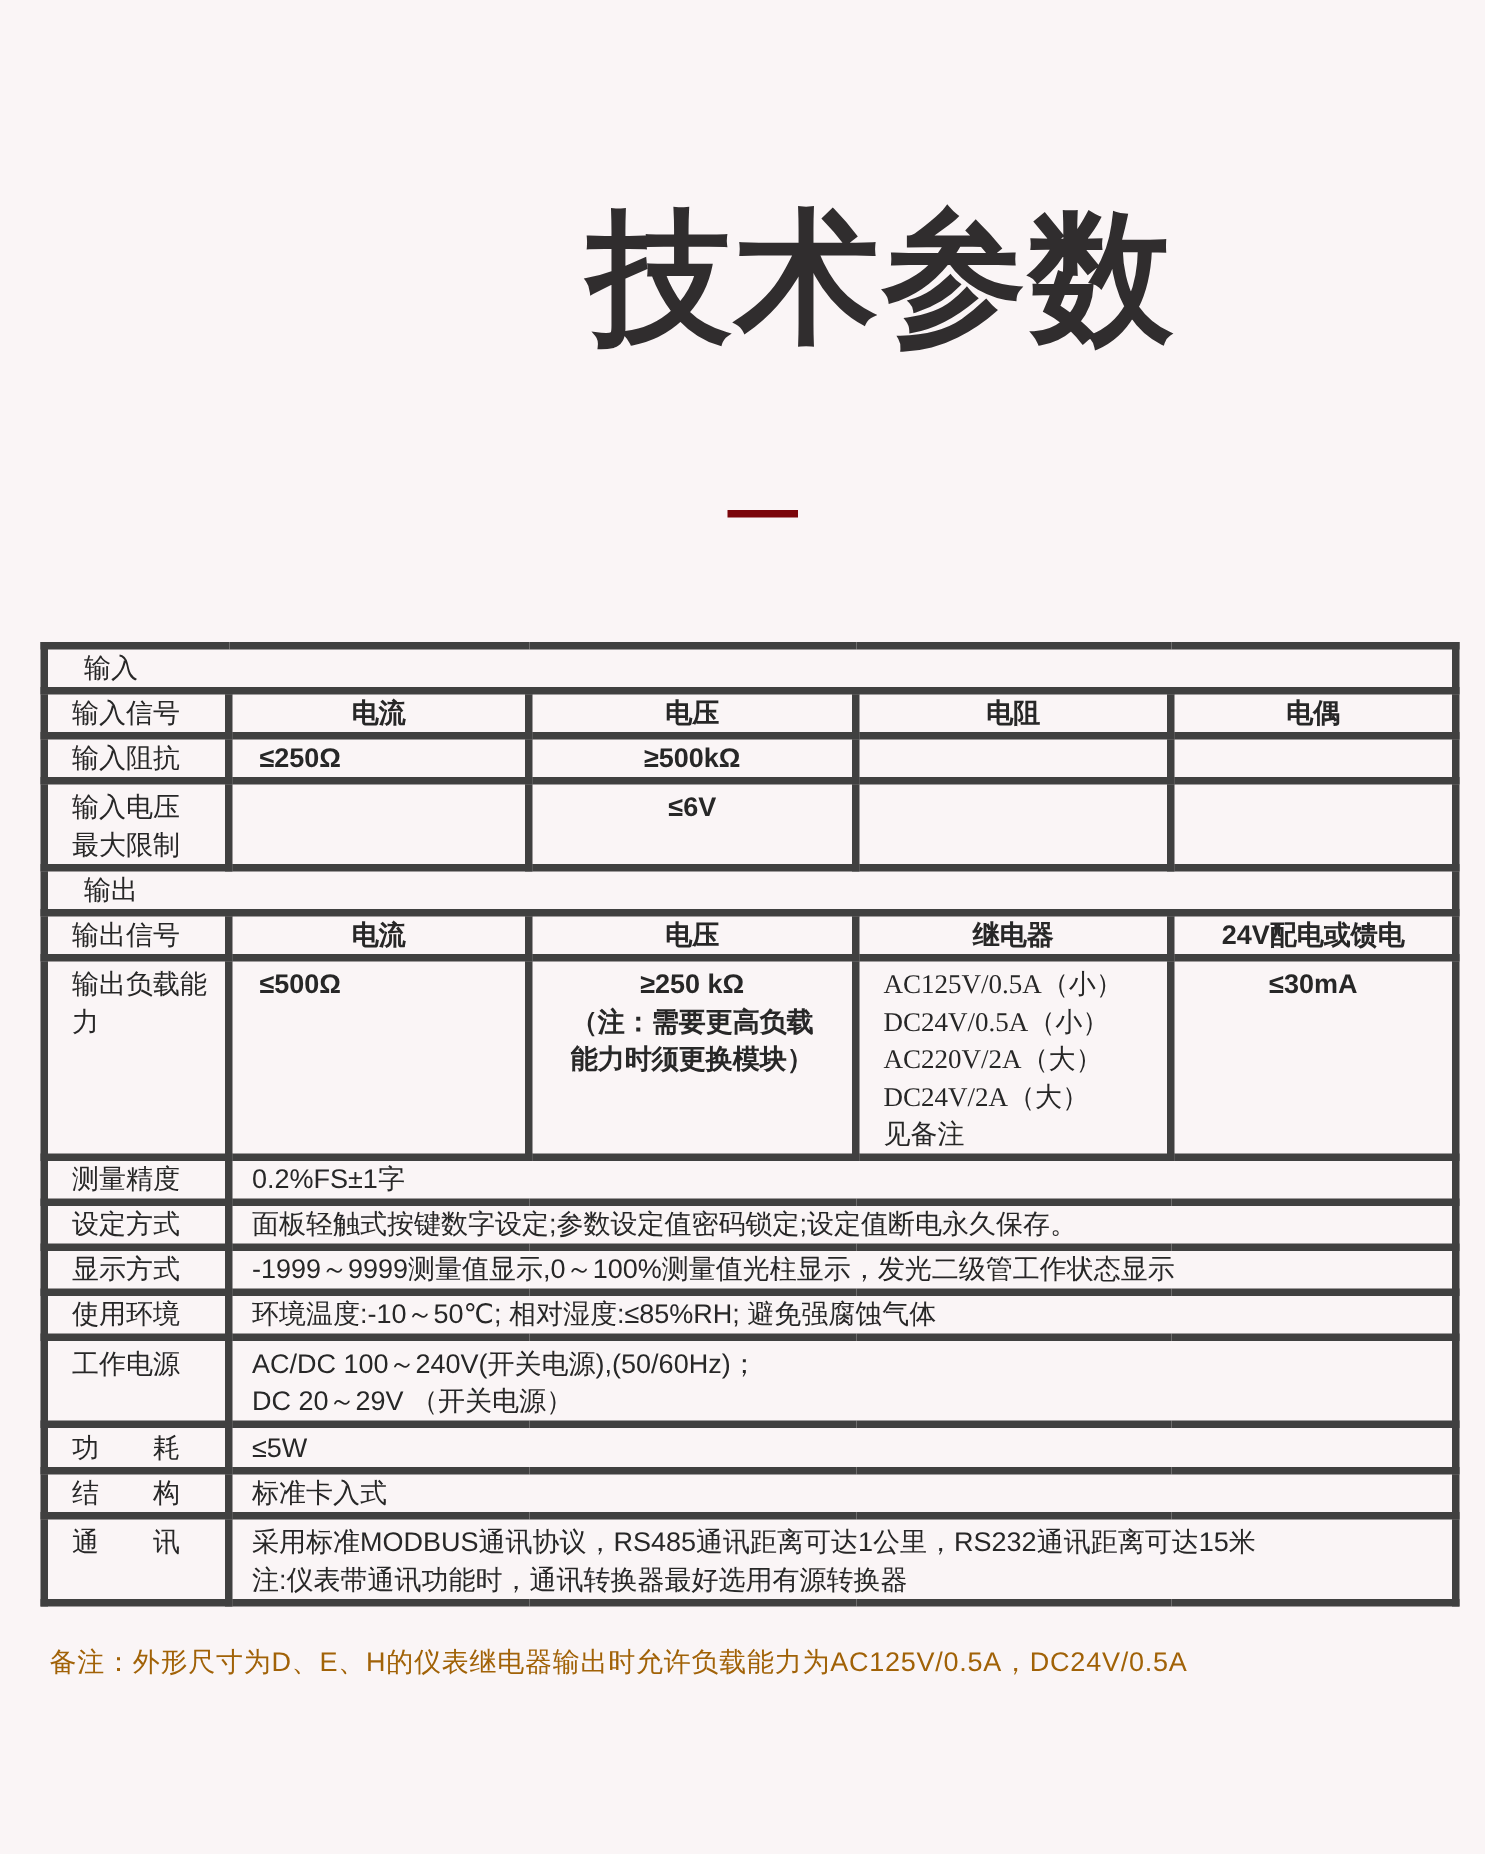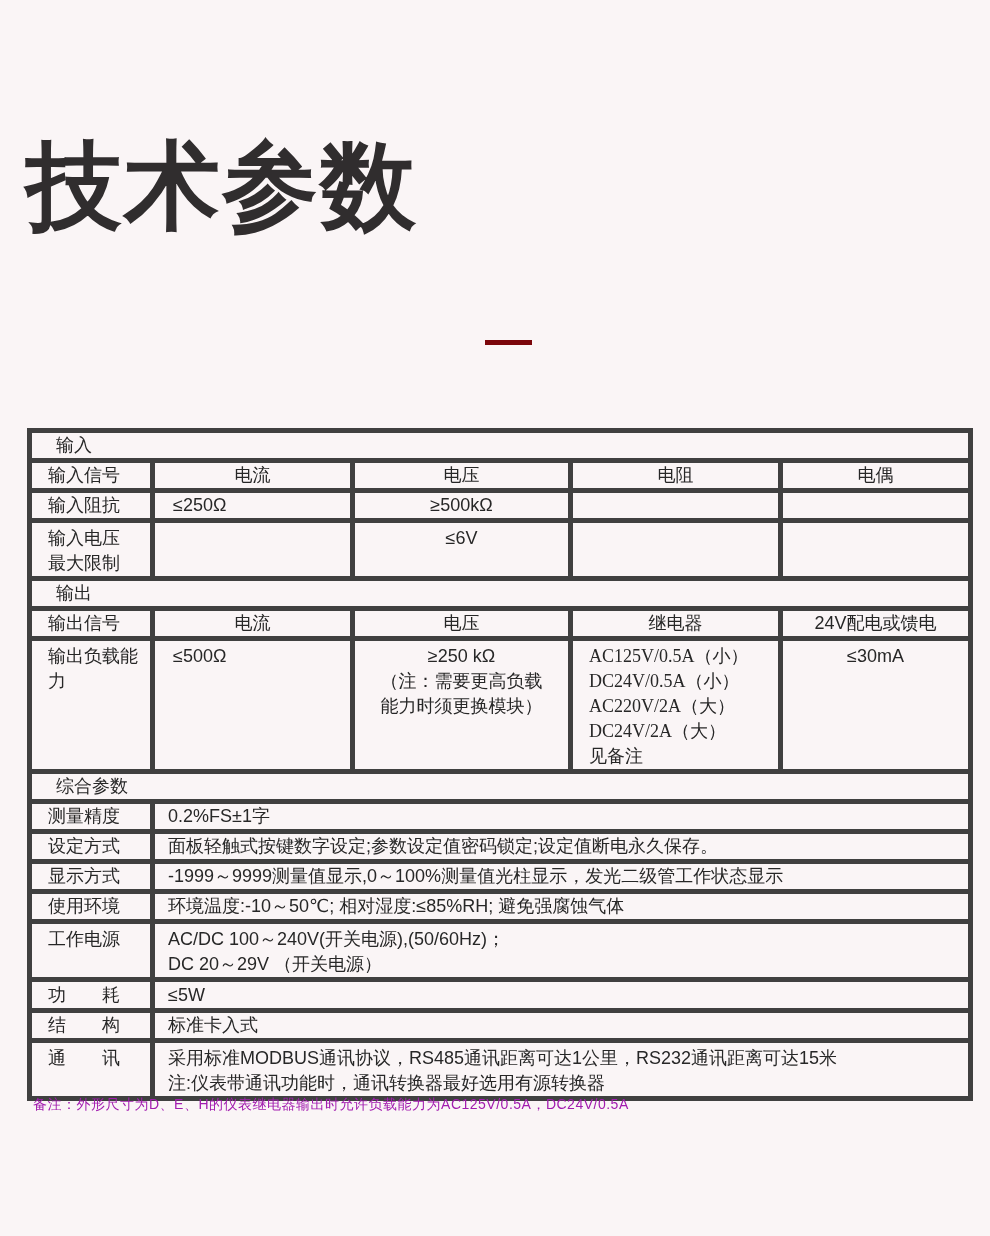--- a/index.html
+++ b/index.html
@@ -5,21 +5,21 @@
   * { margin:0; padding:0; box-sizing:border-box; }
   html,body { background:#faf5f6; }
   .page {
     position:relative; width:990px; height:1236px;
     background:#faf5f6; overflow:hidden;
     font-family:"Liberation Sans","DejaVu Sans",sans-serif;
     color:#272727;
   }
   .page-title {
     position:absolute; top:138px; left:0; width:784px;
-    text-align:left; padding-left:26px;
+    text-align:right; padding-left:26px;
     font-size:96px; font-weight:900; line-height:1;
     color:#302d2e; letter-spacing:2px;
   }
   .accent-dash {
     position:absolute; top:340px; left:485px;
     width:47px; height:5px; background:#7b060b;
   }
   table.spec {
     position:absolute; top:428px; left:27px;
     width:941px; table-layout:fixed; border-collapse:collapse;
@@ -29,28 +29,28 @@
   }
   table.spec td {
     border:5px solid #404040;
     vertical-align:middle;
     white-space:pre-line;
     line-height:25px;
     overflow:hidden;
   }
   td.section { padding-left:24px; }
   td.lbl     { padding-left:16px; padding-right:12px; }
-  td.c       { text-align:center; }
-  td.v       { padding-left:18px; }
+  td.c       { text-align:center;font-weight:bold; }
+  td.v       { padding-left:18px;font-weight:bold; }
   td.vr      { padding-left:16px;font-family:Liberation Serif, serif; }
   td.wide    { padding-left:13px; padding-right:8px; }
   tr.top td  { vertical-align:top; padding-top:3px; }
   .footnote {
     position:absolute; top:1096px; left:33px;
-    font-size:14px; color:#a21caf; letter-spacing:0.5px;
+    font-size:18px; color:#a16207; letter-spacing:0.5px;
   }
 </style>
 </head>
 <body>
 
 <div class="page">
 
   <div class="page-title">技术参数</div>
   <div class="accent-dash"></div>
 
@@ -104,23 +104,20 @@
         <td class="c">≥250 kΩ
 （注：需要更高负载
 能力时须更换模块）</td>
         <td class="vr">AC125V/0.5A（小）
 DC24V/0.5A（小）
 AC220V/2A（大）
 DC24V/2A（大）
 见备注</td>
         <td class="c">≤30mA</td>
       </tr>
-      <tr style="height:24px">
-        <td class="section" colspan="5">综合参数</td>
-      </tr>
       <tr style="height:28px">
         <td class="lbl">测量精度</td>
         <td class="wide" colspan="4">0.2%FS±1字</td>
       </tr>
       <tr style="height:29px">
         <td class="lbl">设定方式</td>
         <td class="wide" colspan="4">面板轻触式按键数字设定;参数设定值密码锁定;设定值断电永久保存。</td>
       </tr>
       <tr style="height:29px">
         <td class="lbl">显示方式</td>

